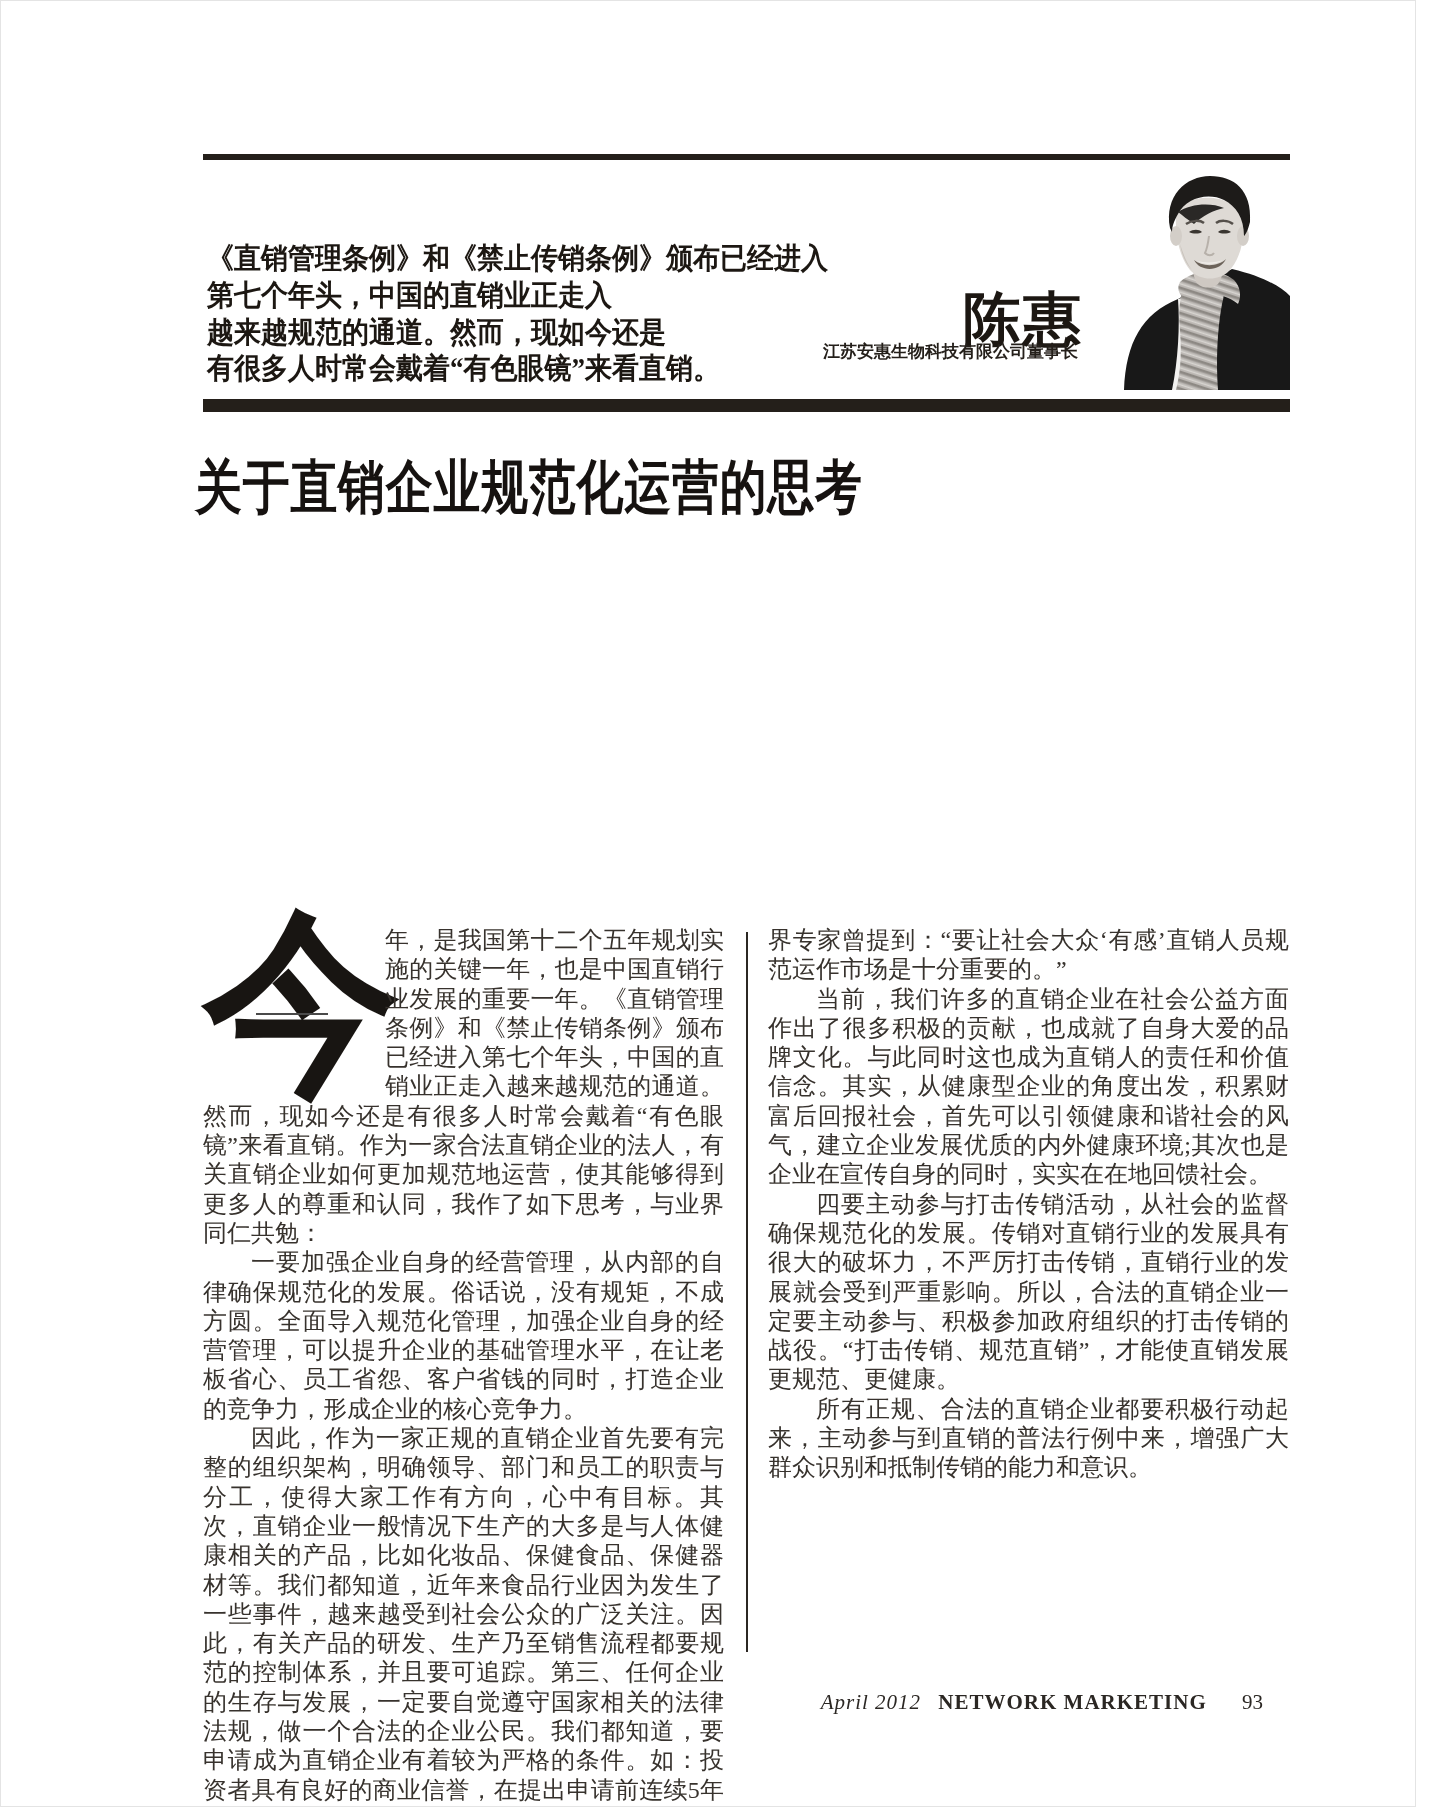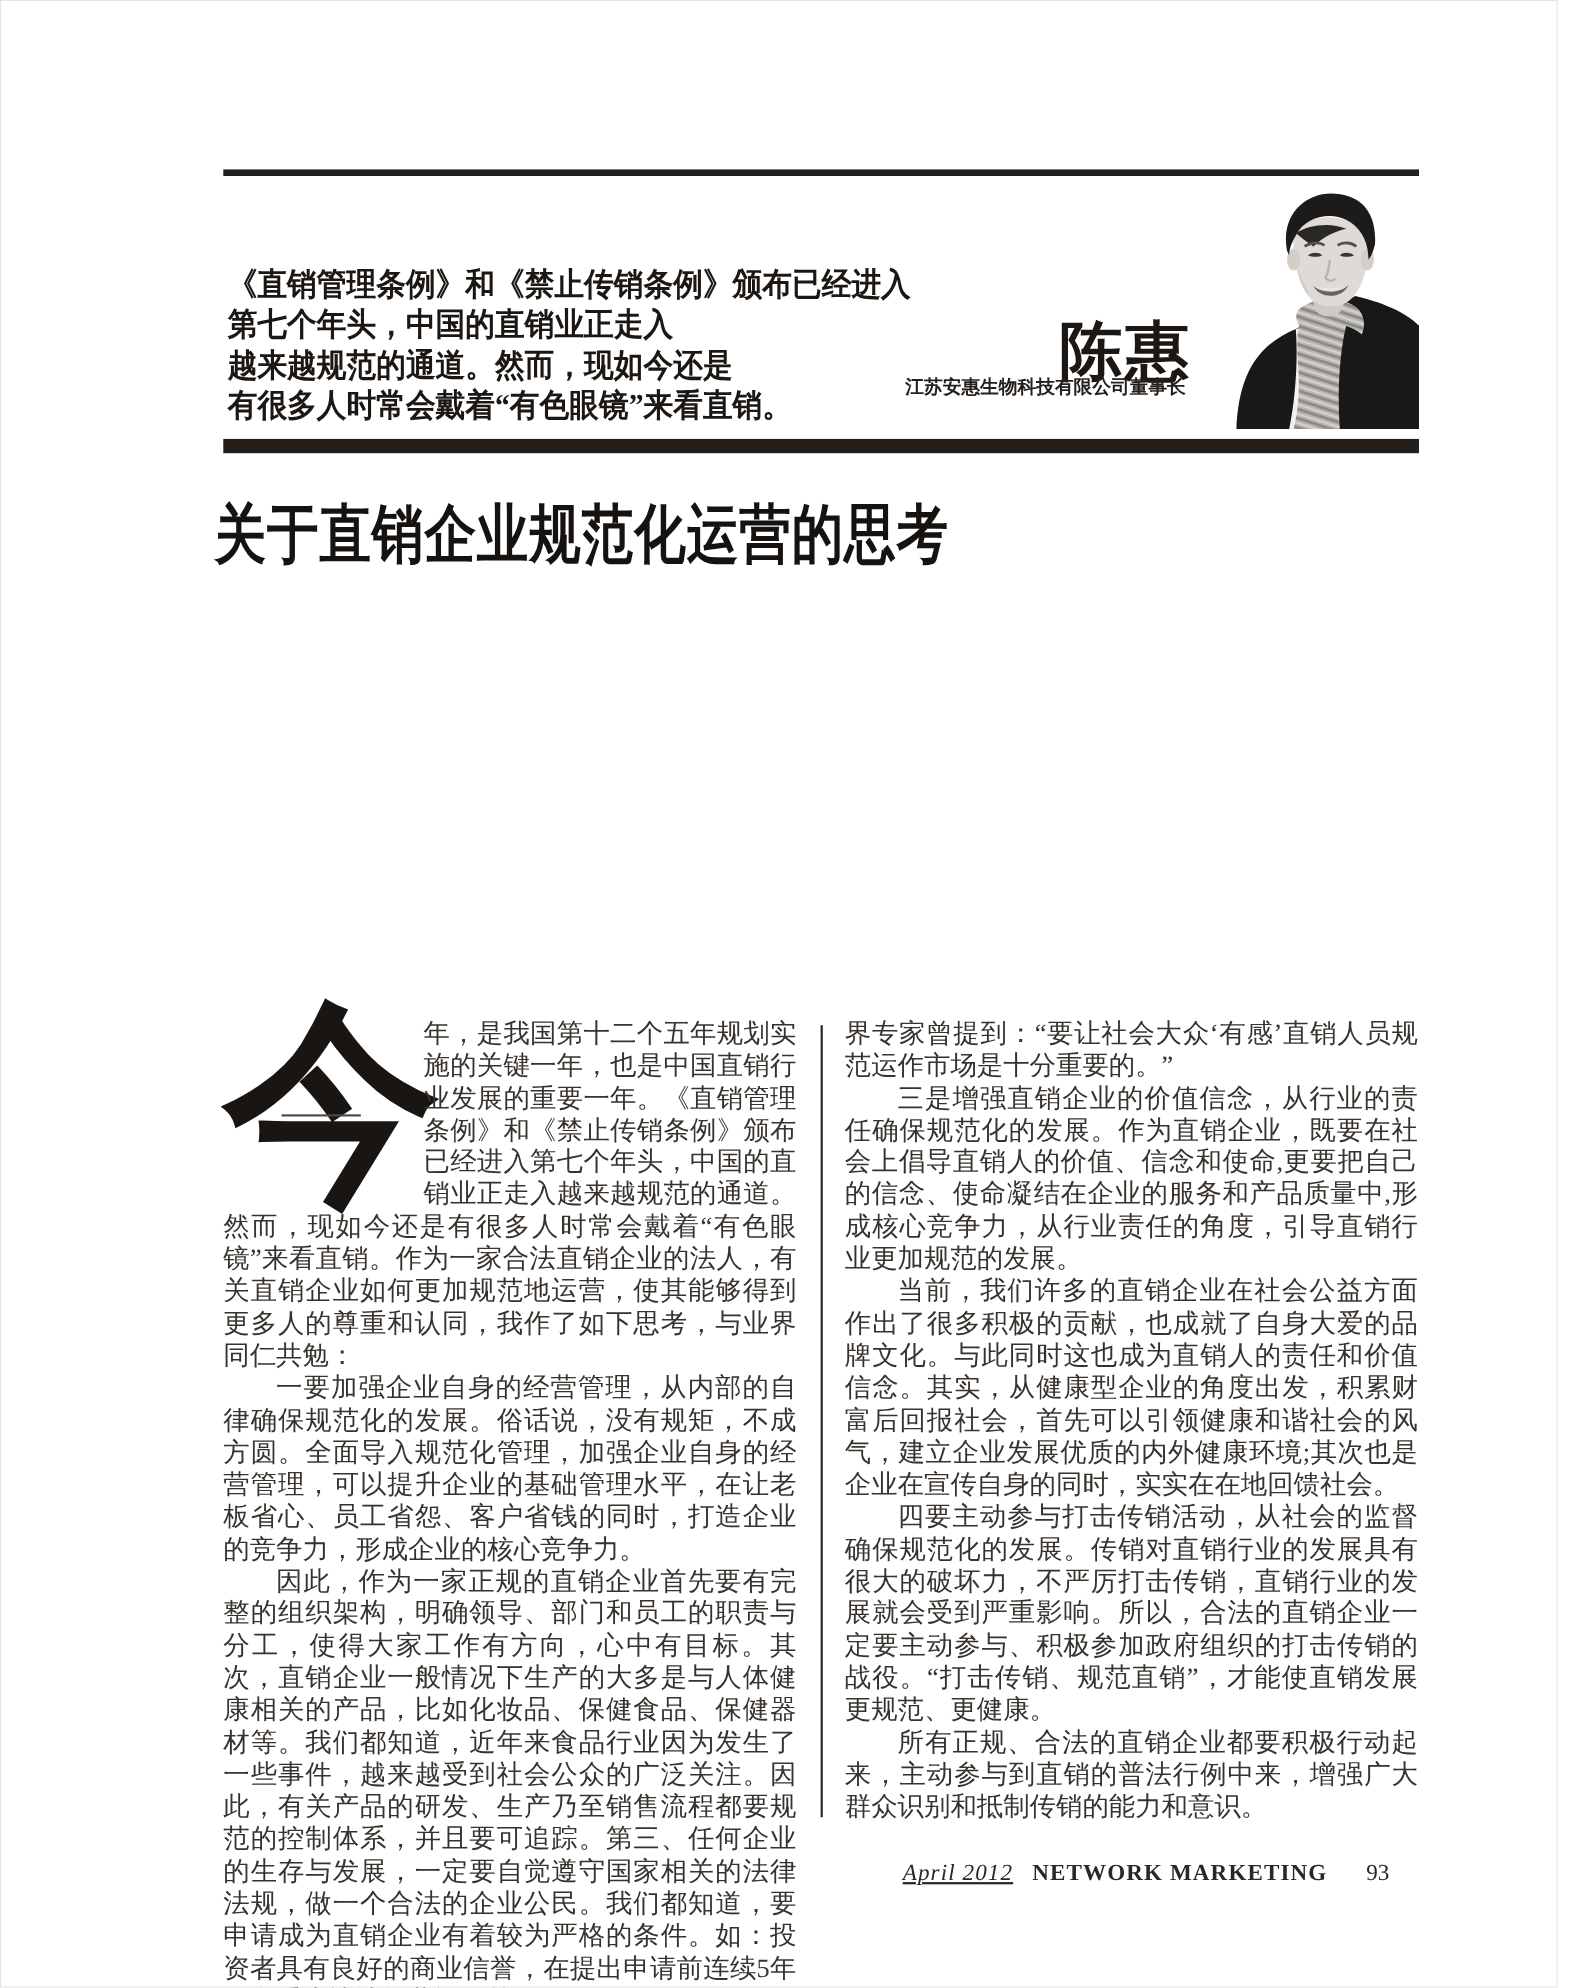--- a/index.html
+++ b/index.html
@@ -82,21 +82,21 @@
   .dropcap-line {
     position: absolute; left: 256px; top: 1013px;
     width: 72px; height: 2px; background: #4a4a4a;
   }
 
   
   .footer {
     position: absolute; right: 153px; top: 1690px;
     font-size: 21px; color: #2b2723; white-space: nowrap;
   }
-  .footer-issue { font-style: italic; letter-spacing: 1px; text-decoration: underline; }
+  .footer-issue { font-style: italic; letter-spacing: 1px; }
   .footer-mag   { font-weight: bold; margin-left: 12px; letter-spacing: 1px; }
   .footer-page  { margin-left: 10px; padding-left: 20px; }
 </style>
 </head>
 <body>
 
 <div class="page">
 
   <div class="top-rule"></div>
 
@@ -162,21 +162,20 @@
     <p class="para">一要加强企业自身的经营管理，从内部的自律确保规范化的发展。俗话说，没有规矩，不成方圆。全面导入规范化管理，加强企业自身的经营管理，可以提升企业的基础管理水平，在让老板省心、员工省怨、客户省钱的同时，打造企业的竞争力，形成企业的核心竞争力。</p>
     <p class="para">因此，作为一家正规的直销企业首先要有完整的组织架构，明确领导、部门和员工的职责与分工，使得大家工作有方向，心中有目标。其次，直销企业一般情况下生产的大多是与人体健康相关的产品，比如化妆品、保健食品、保健器材等。我们都知道，近年来食品行业因为发生了一些事件，越来越受到社会公众的广泛关注。因此，有关产品的研发、生产乃至销售流程都要规范的控制体系，并且要可追踪。第三、任何企业的生存与发展，一定要自觉遵守国家相关的法律法规，做一个合法的企业公民。我们都知道，要申请成为直销企业有着较为严格的条件。如：投资者具有良好的商业信誉，在提出申请前连续5年没有重大违法经营记录等。</p>
 
   </div>
 
   <div class="dropcap-line"></div>
   <div class="col-divider"></div>
 
   <div class="col col-right">
     <p class="para no-indent">界专家曾提到：“要让社会大众‘有感’直销人员规范运作市场是十分重要的。”</p>
-    <p class="para">三是增强直销企业的价值信念，从行业的责任确保规范化的发展。作为直销企业，既要在社会上倡导直销人的价值、信念和使命,更要把自己的信念、使命凝结在企业的服务和产品质量中,形成核心竞争力，从行业责任的角度，引导直销行业更加规范的发展。</p>
     <p class="para">当前，我们许多的直销企业在社会公益方面作出了很多积极的贡献，也成就了自身大爱的品牌文化。与此同时这也成为直销人的责任和价值信念。其实，从健康型企业的角度出发，积累财富后回报社会，首先可以引领健康和谐社会的风气，建立企业发展优质的内外健康环境;其次也是企业在宣传自身的同时，实实在在地回馈社会。</p>
     <p class="para">四要主动参与打击传销活动，从社会的监督确保规范化的发展。传销对直销行业的发展具有很大的破坏力，不严厉打击传销，直销行业的发展就会受到严重影响。所以，合法的直销企业一定要主动参与、积极参加政府组织的打击传销的战役。“打击传销、规范直销”，才能使直销发展更规范、更健康。</p>
     <p class="para">所有正规、合法的直销企业都要积极行动起来，主动参与到直销的普法行例中来，增强广大群众识别和抵制传销的能力和意识。</p>
 
   </div>
 
   <div class="footer">
     <span class="footer-issue">April 2012</span>
     <span class="footer-mag">NETWORK MARKETING</span>
     <span class="footer-page">93</span>

